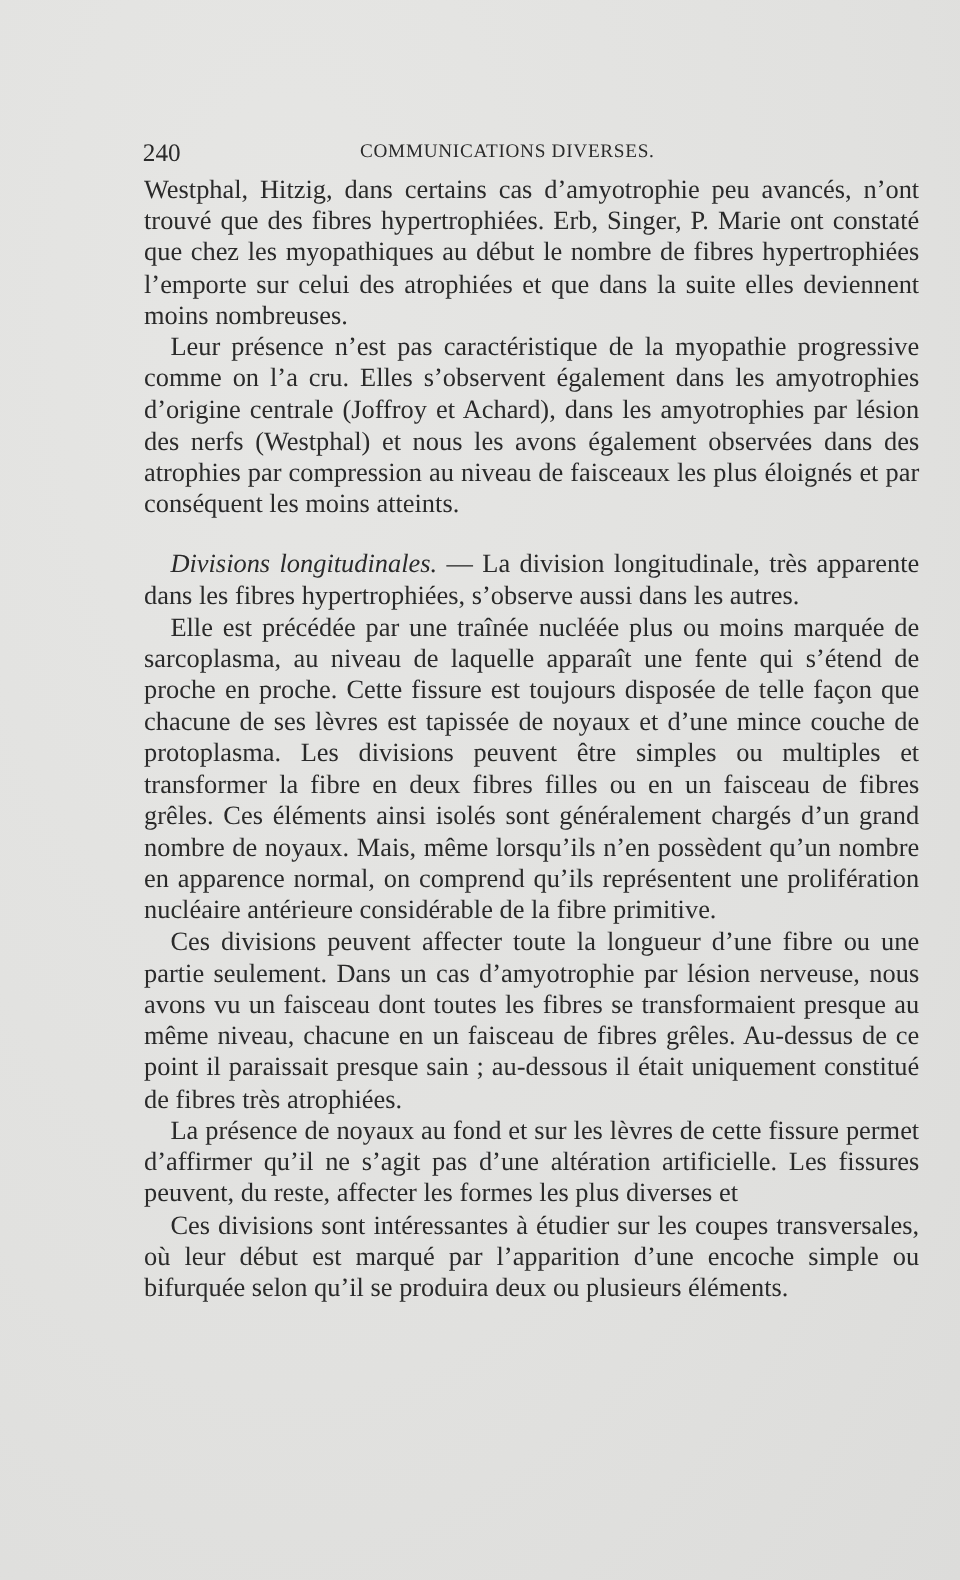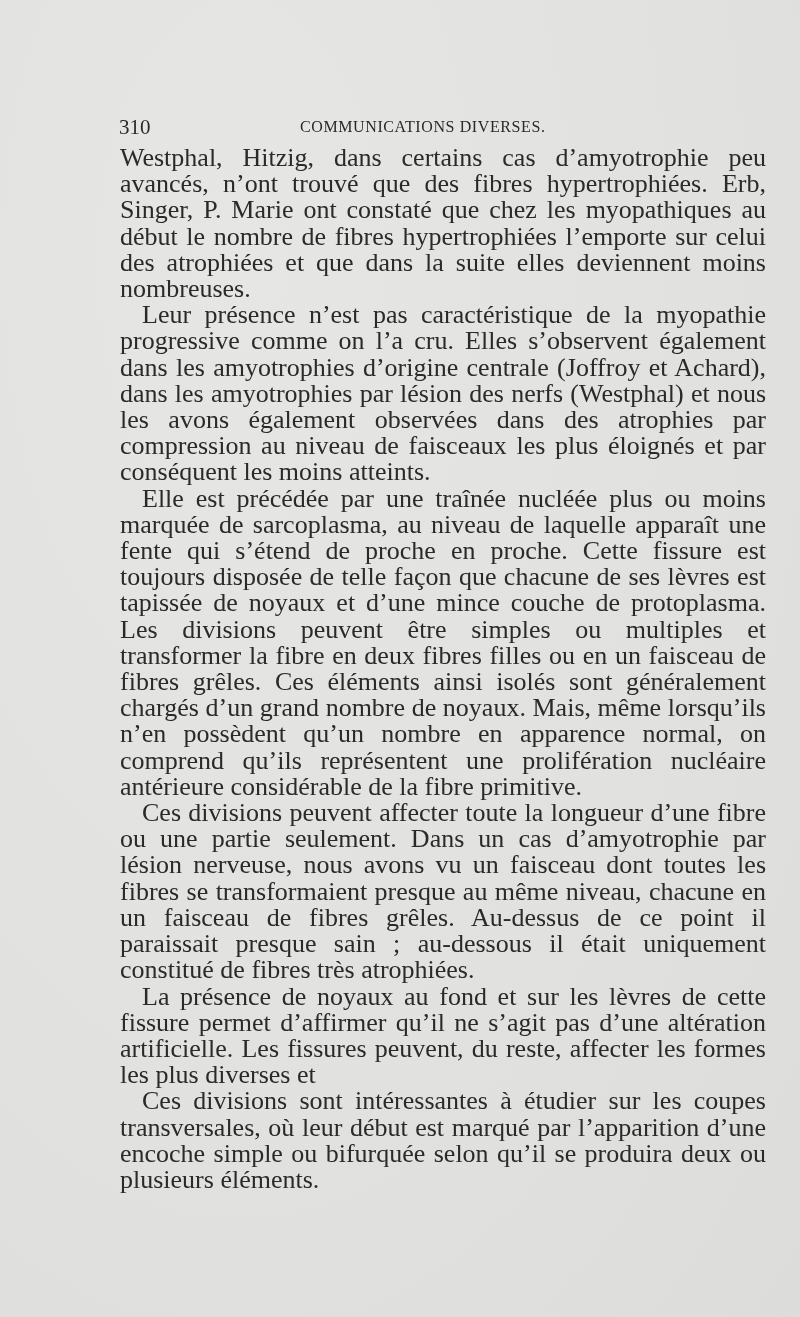--- a/index.html
+++ b/index.html
@@ -37,21 +37,21 @@
   .head-title {
     position: absolute;
     left: 180px;
     top: 3px;
     font-size: 16px;
     letter-spacing: 0.6px;
     font-variant: small-caps;
     text-transform: uppercase;
   }
   .body-text {
-    font-size: 26px;
+    font-size: 22px;
     line-height: 26.2px;
     text-align: justify;
   }
   .para {
     margin: 0;
     text-indent: 22px;
   }
   .para.first {
     text-indent: 0;
   }
@@ -60,25 +60,26 @@
   }
   .italic-lead {
     font-style: italic;
   }
 </style>
 </head>
 <body>
 
 <div class="page">
   <div class="running-head">
-    <span class="page-number">310</span>
+    <span class="page-number">240</span>
     <span class="head-title">COMMUNICATIONS DIVERSES.</span>
   </div>
 
   <div class="body-text">
     <p class="para first">Westphal, Hitzig, dans certains cas d’amyotrophie peu avancés, n’ont trouvé que des fibres hypertrophiées. Erb, Singer, P. Marie ont constaté que chez les myopathiques au début le nombre de fibres hypertrophiées l’emporte sur celui des atrophiées et que dans la suite elles deviennent moins nombreuses.</p>
     <p class="para">Leur présence n’est pas caractéristique de la myopathie progressive comme on l’a cru. Elles s’observent également dans les amyotrophies d’origine centrale (Joffroy et Achard), dans les amyotrophies par lésion des nerfs (Westphal) et nous les avons également observées dans des atrophies par compression au niveau de faisceaux les plus éloignés et par conséquent les moins atteints.</p>
+    <p class="para gap"><span class="italic-lead">Divisions longitudinales.</span><span> — La division longitudinale, très apparente dans les fibres hypertrophiées, s’observe aussi dans les autres.</span></p>
     <p class="para">Elle est précédée par une traînée nucléée plus ou moins marquée de sarcoplasma, au niveau de laquelle apparaît une fente qui s’étend de proche en proche. Cette fissure est toujours disposée de telle façon que chacune de ses lèvres est tapissée de noyaux et d’une mince couche de protoplasma. Les divisions peuvent être simples ou multiples et transformer la fibre en deux fibres filles ou en un faisceau de fibres grêles. Ces éléments ainsi isolés sont généralement chargés d’un grand nombre de noyaux. Mais, même lorsqu’ils n’en possèdent qu’un nombre en apparence normal, on comprend qu’ils représentent une prolifération nucléaire antérieure considérable de la fibre primitive.</p>
     <p class="para">Ces divisions peuvent affecter toute la longueur d’une fibre ou une partie seulement. Dans un cas d’amyotrophie par lésion nerveuse, nous avons vu un faisceau dont toutes les fibres se transformaient presque au même niveau, chacune en un faisceau de fibres grêles. Au-dessus de ce point il paraissait presque sain ; au-dessous il était uniquement constitué de fibres très atrophiées.</p>
     <p class="para">La présence de noyaux au fond et sur les lèvres de cette fissure permet d’affirmer qu’il ne s’agit pas d’une altération artificielle. Les fissures peuvent, du reste, affecter les formes les plus diverses et</p>
     <p class="para">Ces divisions sont intéressantes à étudier sur les coupes transversales, où leur début est marqué par l’apparition d’une encoche simple ou bifurquée selon qu’il se produira deux ou plusieurs éléments.</p>
   </div>
 </div>
 
 </body></html>

